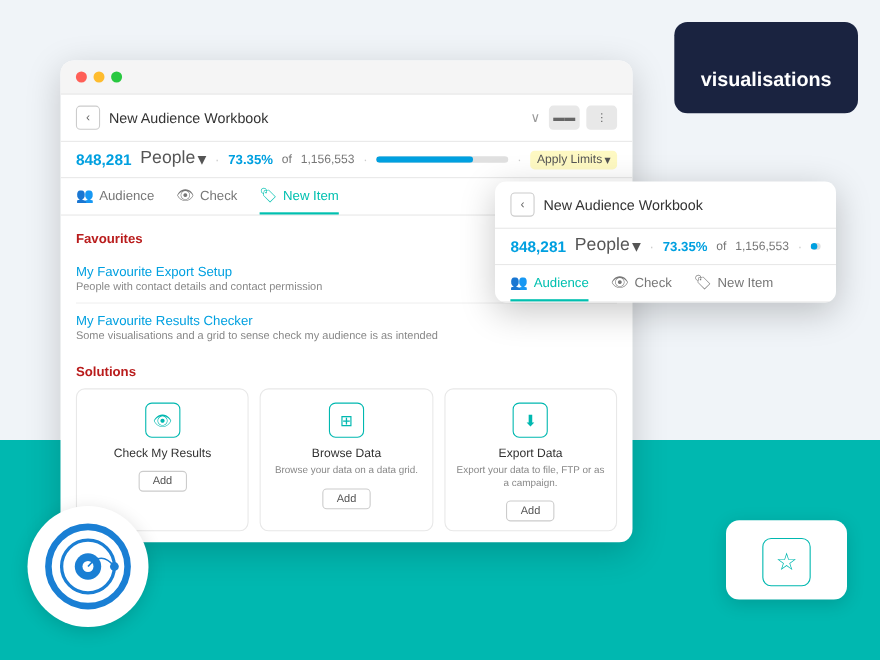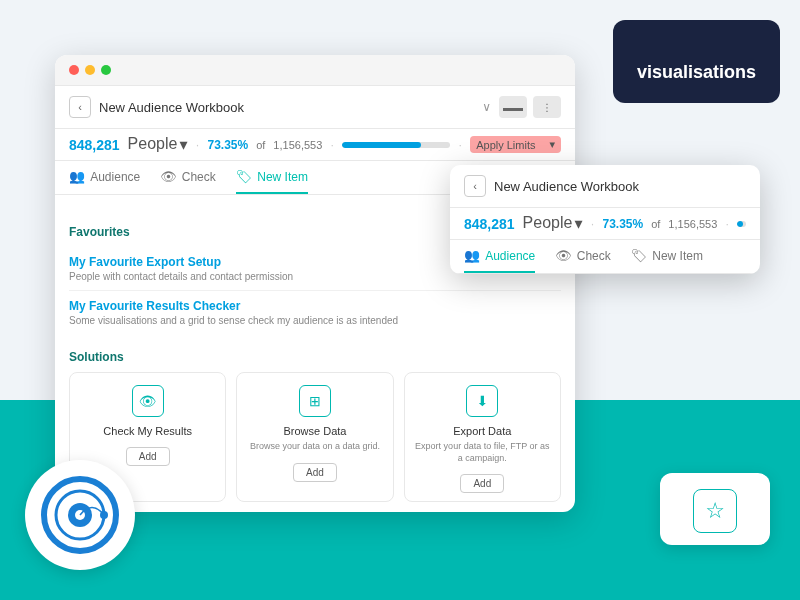--- a/index.html
+++ b/index.html
@@ -173,28 +173,28 @@
 
     .progress-bar-fill {
       height: 100%;
       background: #00a0e0;
       border-radius: 3px;
     }
 
     .apply-limits-btn {
       font-size: 11px;
       color: #555;
-      background: #fca5a5;
+      background: #fef9c3;
       border: none;
       border-radius: 4px;
       padding: 2px 6px;
       cursor: pointer;
       display: flex;
       align-items: center;
-      gap: 14px;
+      gap: 2px;
     }
 
     
     .tabs-bar {
       display: flex;
       padding: 0 14px;
       border-bottom: 1px solid #e8e8e8;
       gap: 20px;
     }
 
@@ -219,39 +219,38 @@
     }
 
     
     .content-area {
       padding: 14px 14px 10px;
     }
 
     .section-title {
       font-size: 12px;
       font-weight: 600;
-      color: #0f766e;
+      color: #b91c1c;
       margin-bottom: 8px;
-      margin-top: 16px;
     }
 
     .favourite-item {
       padding: 8px 0;
       border-bottom: 1px solid #f0f0f0;
       cursor: pointer;
     }
 
     .favourite-item:last-child {
       border-bottom: none;
     }
 
     .fav-title {
       font-size: 12px;
       color: #00a0e0;
-      font-weight: 700;
+      font-weight: 400;
       margin-bottom: 2px;
     }
 
     .fav-desc {
       font-size: 10px;
       color: #888;
     }
 
     .solutions-section {
       margin-top: 12px;

